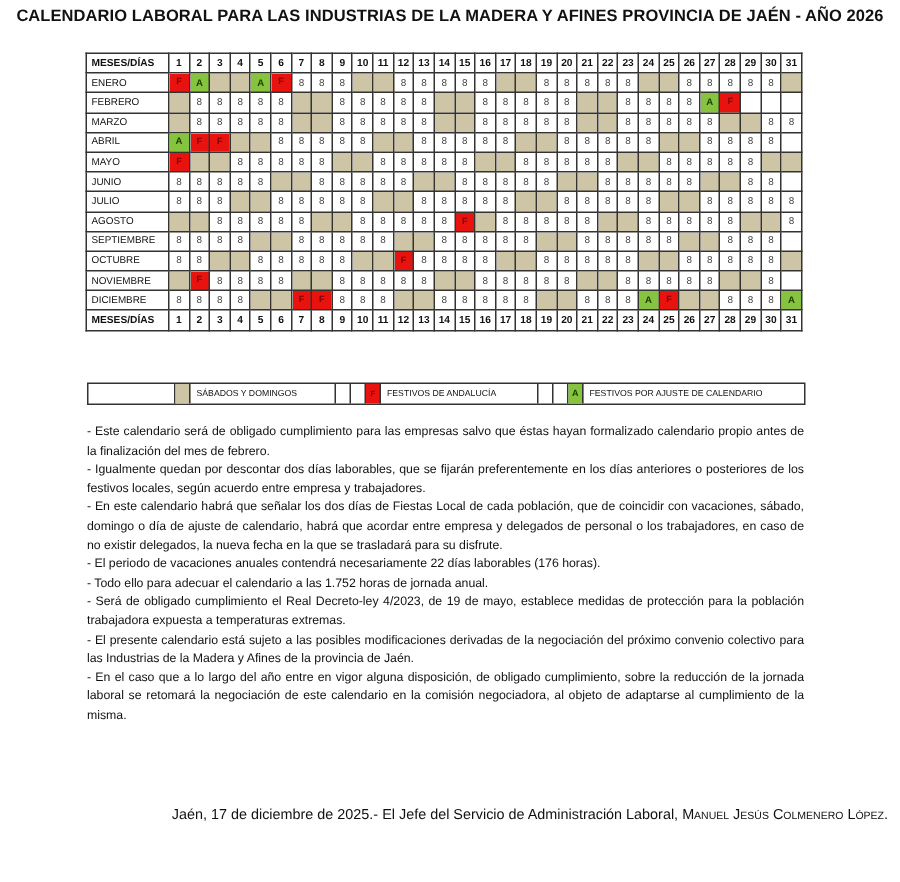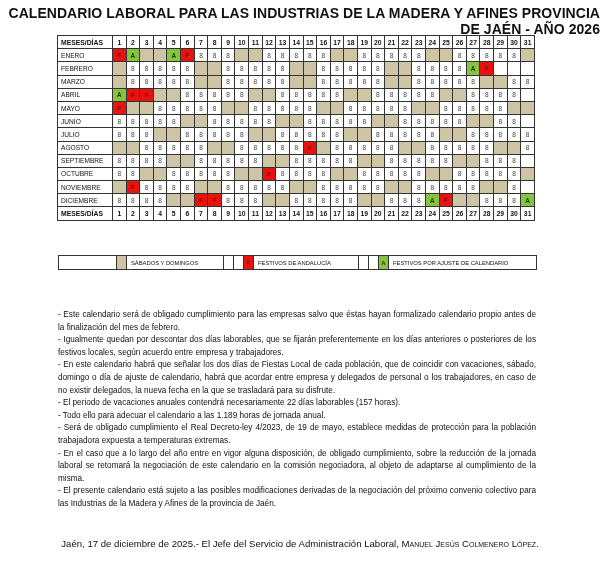--- a/index.html
+++ b/index.html
@@ -1,42 +1,42 @@
 <!DOCTYPE html>
 <html><head>
 <meta charset="utf-8">
 <style>
   html, body { margin: 0; padding: 0; background: #ffffff; }
   body { width: 600px; height: 588px; position: relative; overflow: hidden;
          font-family: "Liberation Sans", sans-serif; color: #111; }
-  .title { position: absolute; left: 0; top: 5px; width: 600px; text-align: right;
-           font-size: 14px; font-weight: bold; letter-spacing: 0.05px; }
+  .title { position: absolute; left: 0; top: 5px; width: 600px; text-align: center;
+           font-size: 11px; font-weight: bold; letter-spacing: 0.05px; }
   table.cal { position: absolute; left: 57px; top: 35px; border-collapse: collapse;
               table-layout: fixed; width: 478px; }
   table.cal td { border: 1px solid #333; height: 12.2px; padding: 0; font-size: 6.6px;
                  text-align: center; vertical-align: middle; overflow: hidden; white-space: nowrap; }
   table.cal td.m { text-align: left; padding-left: 3px; width: 51px; font-size: 6.6px; }
   table.cal tr.hdr td { font-weight: bold; font-size: 6.8px; }
   table.cal td.w { background: #cdc5a6; }
   table.cal td.f { background: #e8120e; color: #7a0000; font-weight: bold; font-size: 6px; }
   table.cal td.a { background: #86c440; color: #1a3a00; font-weight: bold; font-size: 6.4px; }
   table.cal td.e { background: #ffffff; }
   table.cal td.n { color: #444; }
   .legend { position: absolute; left: 58px; top: 255px; width: 477px; height: 13px;
             border: 1px solid #333; display: flex; align-items: stretch; font-size: 5.8px; }
   .legend .cell { border-right: 1px solid #333; display: flex; align-items: center; }
   .legend .sw { width: 9px; }
   .legend .lbl { padding-left: 4px; }
   .legend .sw.w { background: #cdc5a6; }
   .legend .sw.f { background: #e8120e; color: #7a0000; justify-content: center; font-size: 5px; font-weight: bold; }
   .legend .sw.a { background: #86c440; color: #1a3a00; justify-content: center; font-size: 6px; font-weight: bold; }
   .notes { position: absolute; left: 58px; top: 282px; width: 478px; font-size: 8.2px;
-           line-height: 12.6px; text-align: justify; margin-top: 27px; }
+           line-height: 12.6px; text-align: justify; }
   .notes p { margin: 0; }
-  .sign { position: absolute; left: 8px; top: 537px; width: 584px; text-align: center;
+  .sign { position: absolute; left: 8px; top: 537px; width: 584px; text-align: right;
           font-size: 9.6px; line-height: 14px; }
   .sign .sc { font-variant: small-caps; }
 </style>
 </head>
 <body>
 
 <div class="title">CALENDARIO LABORAL PARA LAS INDUSTRIAS DE LA MADERA Y AFINES PROVINCIA DE JAÉN - AÑO 2026</div>
 
 <table class="cal">
   <tbody id="cal-body">
@@ -530,20 +530,20 @@
   <div class="cell" style="width:9px"></div>
   <div class="cell" style="width:9px"></div>
   <div class="cell sw a">A</div>
   <div class="lbl" style="display:flex;align-items:center;flex:1">FESTIVOS POR AJUSTE DE CALENDARIO</div>
 </div>
 
 <div class="notes">
   <p>- Este calendario será de obligado cumplimiento para las empresas salvo que éstas hayan formalizado calendario propio antes de la finalización del mes de febrero.</p>
   <p>- Igualmente quedan por descontar dos días laborables, que se fijarán preferentemente en los días anteriores o posteriores de los festivos locales, según acuerdo entre empresa y trabajadores.</p>
   <p>- En este calendario habrá que señalar los dos días de Fiestas Local de cada población, que de coincidir con vacaciones, sábado, domingo o día de ajuste de calendario, habrá que acordar entre empresa y delegados de personal o los trabajadores, en caso de no existir delegados, la nueva fecha en la que se trasladará para su disfrute.</p>
-  <p>- El periodo de vacaciones anuales contendrá necesariamente 22 días laborables (157 horas).</p>
-  <p>- Todo ello para adecuar el calendario a las 1.189 horas de jornada anual.</p>
+  <p>- El periodo de vacaciones anuales contendrá necesariamente 22 días laborables (176 horas).</p>
+  <p>- Todo ello para adecuar el calendario a las 1.752 horas de jornada anual.</p>
   <p>- Será de obligado cumplimiento el Real Decreto-ley 4/2023, de 19 de mayo, establece medidas de protección para la población trabajadora expuesta a temperaturas extremas.</p>
+  <p>- El presente calendario está sujeto a las posibles modificaciones derivadas de la negociación del próximo convenio colectivo para las Industrias de la Madera y Afines de la provincia de Jaén.</p>
   <p>- En el caso que a lo largo del año entre en vigor alguna disposición, de obligado cumplimiento, sobre la reducción de la jornada laboral se retomará la negociación de este calendario en la comisión negociadora, al objeto de adaptarse al cumplimiento de la misma.</p>
-  <p>- El presente calendario está sujeto a las posibles modificaciones derivadas de la negociación del próximo convenio colectivo para las Industrias de la Madera y Afines de la provincia de Jaén.</p>
 </div>
 
 <div class="sign"><span>Jaén, 17 de diciembre de 2025.- El Jefe del Servicio de Administración Laboral, </span><span class="sc">Manuel Jesús Colmenero López.</span></div>
 
 </body></html>

